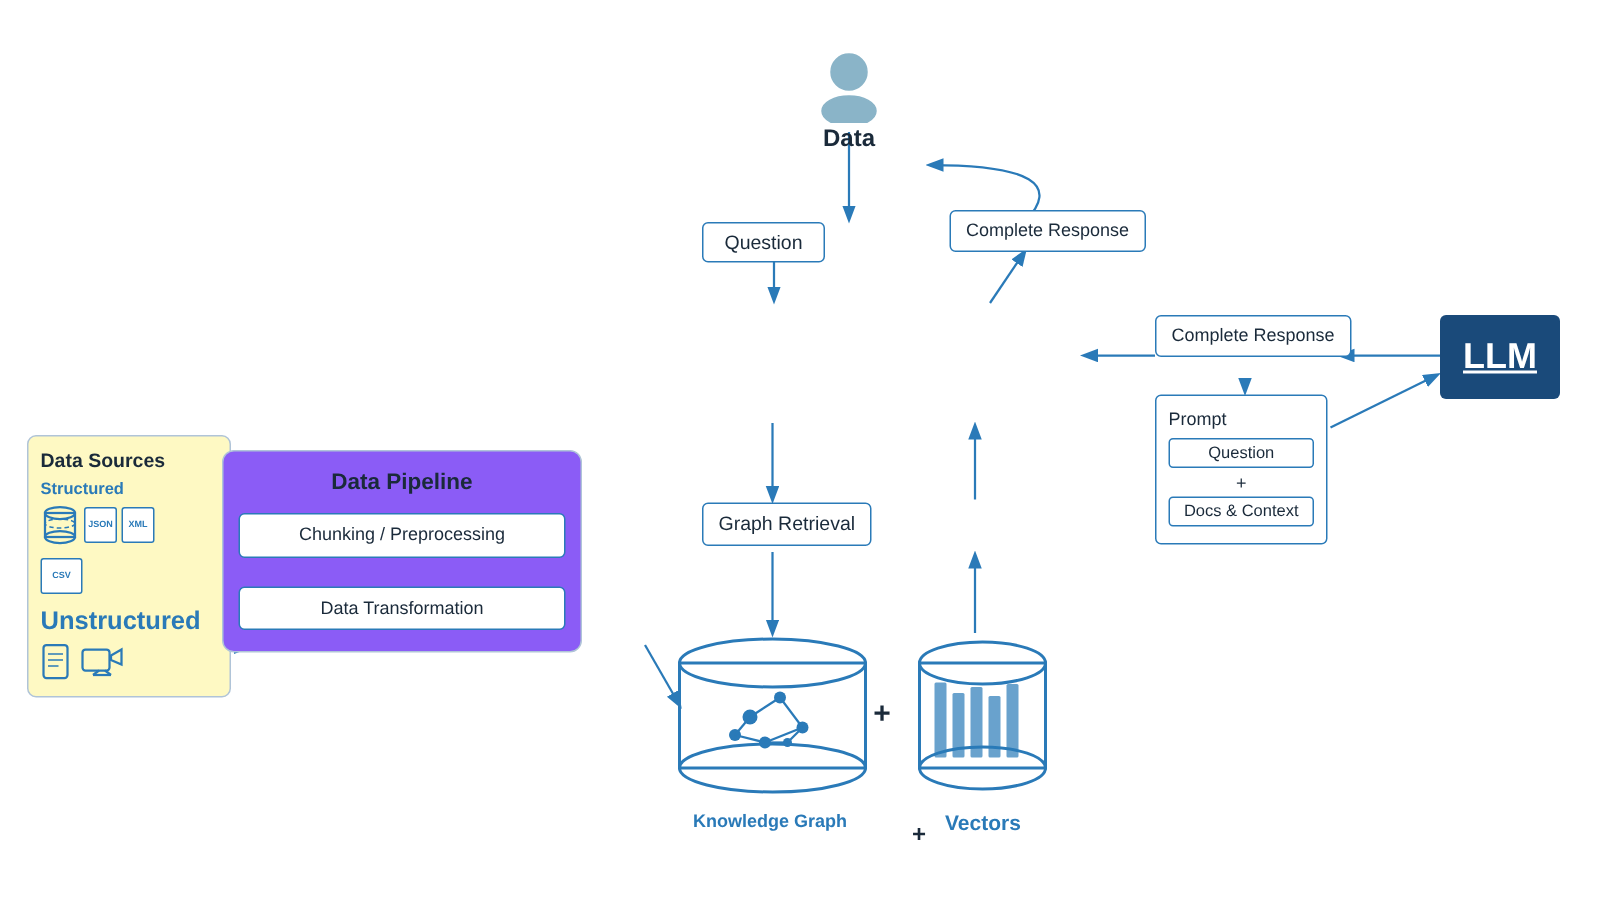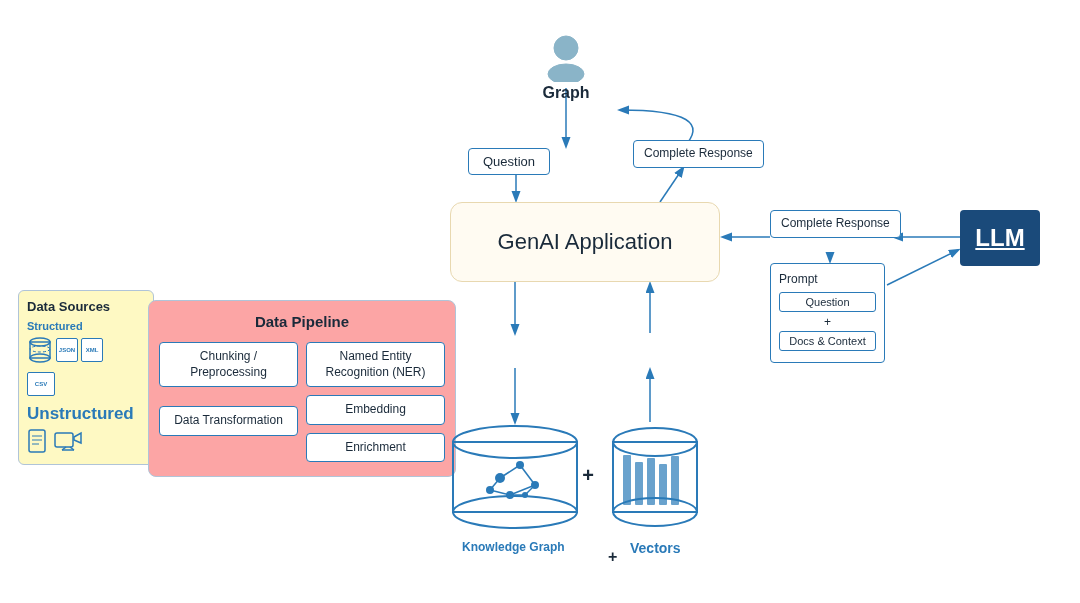--- a/index.html
+++ b/index.html
@@ -73,25 +73,25 @@
       font-size: 6px;
       color: #2a7ab8;
       font-weight: bold;
     }
 
     
     .data-pipeline {
       position: absolute;
       left: 148px;
       top: 300px;
-      width: 308px;
+      width: 240px;
       border: 1.5px solid #b0c4d8;
       border-radius: 8px;
       padding: 12px 10px 14px 10px;
-      background: #fca5a5;
+      background: #8b5cf6;
     }
     .data-pipeline-title {
       font-weight: bold;
       font-size: 15px;
       color: #1a2a3a;
       text-align: center;
       margin-bottom: 12px;
     }
     .pipeline-columns {
       display: flex;
@@ -408,61 +408,56 @@
     </div>
   </div>
 
   <div class="data-pipeline">
     <div class="data-pipeline-title">Data Pipeline</div>
     <div class="pipeline-columns">
       <div class="pipeline-col-left">
         <div class="pipeline-box">Chunking / Preprocessing</div>
         <div class="pipeline-box">Data Transformation</div>
       </div>
-      <div class="pipeline-col-right">
-        <div class="pipeline-box">Named Entity Recognition (NER)</div>
-        <div class="pipeline-box">Embedding</div>
-        <div class="pipeline-box">Enrichment</div>
-      </div>
     </div>
   </div>
 
   <div class="user-area">
     <svg width="52" height="52" viewBox="0 0 52 52">
       <circle cx="26" cy="18" r="12" fill="#8ab4c8" stroke="#8ab4c8"></circle>
       <ellipse cx="26" cy="44" rx="18" ry="10" fill="#8ab4c8" stroke="#8ab4c8"></ellipse>
     </svg>
-    <div class="user-label">Graph</div>
+    <div class="user-label">Data</div>
   </div>
 
   <div class="question-box">Question</div>
 
   <div class="complete-response-top">
     <span>Complete Response</span>
   </div>
 
-  <div class="genai-box">
-    <span class="genai-title">GenAI Application</span>
-  </div>
 
   <div class="llm-box">
     <span class="llm-label">LLM</span>
   </div>
 
   <div class="complete-response-mid">
     <span>Complete Response</span>
   </div>
 
   <div class="prompt-outer">
     <div class="prompt-label">Prompt</div>
     <div class="prompt-inner-box">Question</div>
     <div class="prompt-plus">+</div>
     <div class="prompt-inner-box">Docs &amp; Context</div>
   </div>
 
+  <div class="graph-retrieval-box">
+    <span>Graph Retrieval</span>
+  </div>
 
 
   <svg style="position:absolute; left:440px; top:420px;" width="270" height="120" viewBox="0 0 270 120">
 
     <ellipse cx="75" cy="22" rx="62" ry="16" fill="none" stroke="#2a7ab8" stroke-width="2"></ellipse>
     <rect x="13" y="22" width="124" height="70" fill="none" stroke="#2a7ab8" stroke-width="2"></rect>
     <ellipse cx="75" cy="92" rx="62" ry="16" fill="none" stroke="#2a7ab8" stroke-width="2"></ellipse>
 
     <circle cx="60" cy="58" r="5" fill="#2a7ab8"></circle>
     <circle cx="80" cy="45" r="4" fill="#2a7ab8"></circle>

